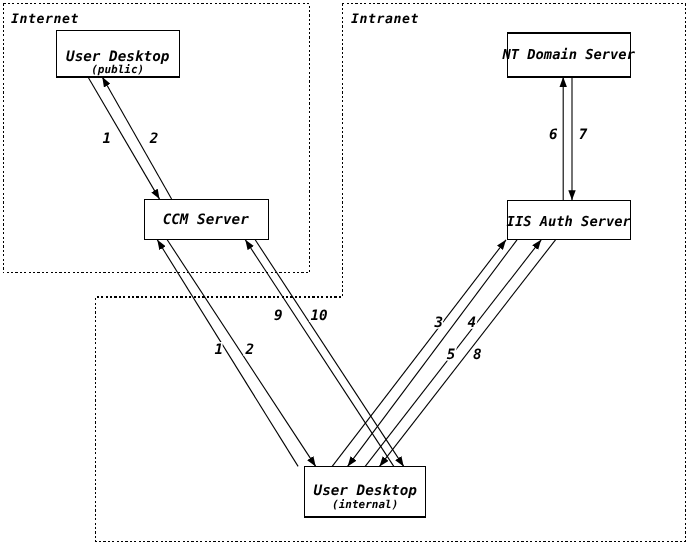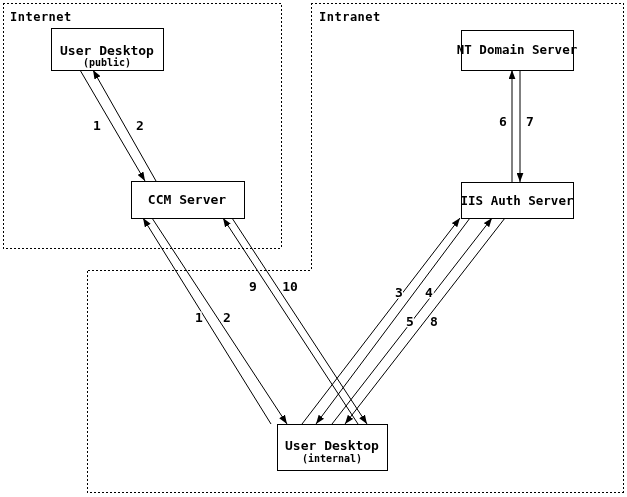--- a/index.html
+++ b/index.html
@@ -1,21 +1,21 @@
 <!DOCTYPE html>
 <html><head>
 <meta charset="utf-8">
 <style>
   html, body {
     margin: 0; padding: 0;
     background: #ffffff;
     width: 627px; height: 497px;
     overflow: hidden;
   }
-  .stage { position: relative; width: 627px; height: 430px; }
+  .stage { position: relative; width: 627px; height: 430px; font-style: italic; }
   svg { display: block; }
   .zone-border {
     fill: none;
     stroke: #000000;
     stroke-width: 1;
     stroke-dasharray: 2 2;
     shape-rendering: crispEdges;
   }
   .node-box {
     fill: #ffffff;

